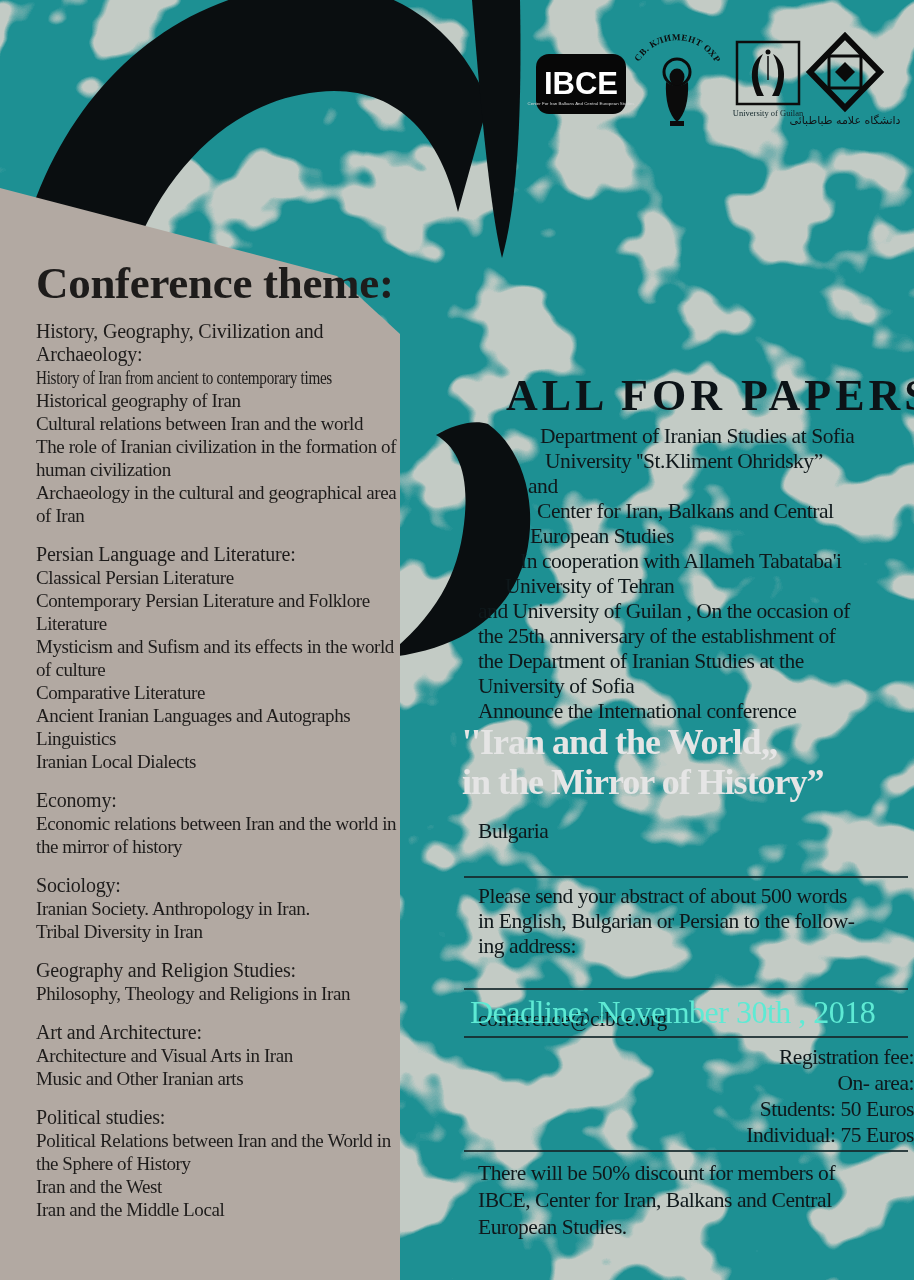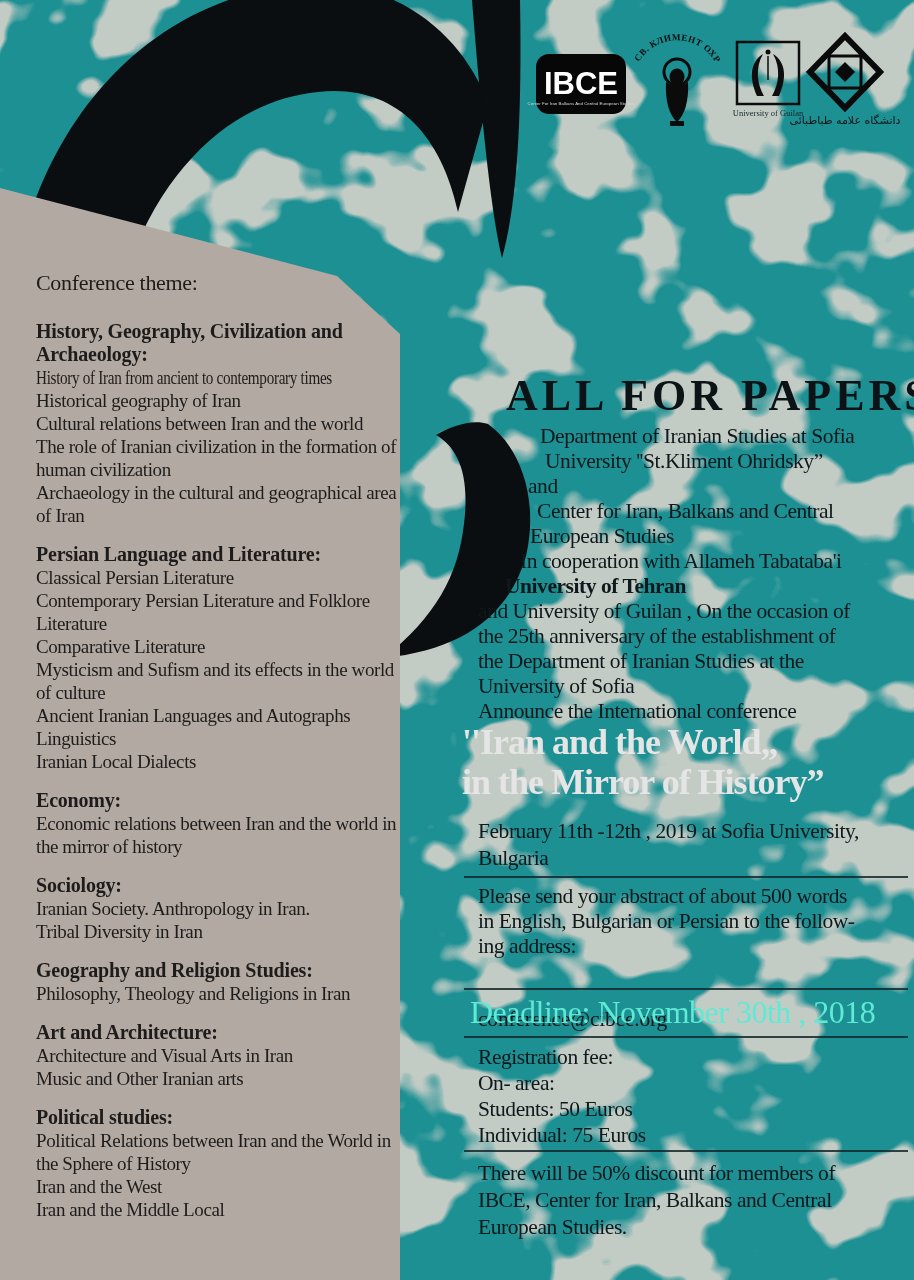--- a/index.html
+++ b/index.html
@@ -8,52 +8,52 @@
     font-family:"Liberation Serif","DejaVu Serif",serif;
   }
   .layer{position:absolute;left:0;top:0;width:914px;height:1280px;}
   
   .panel{
     position:absolute;left:0;top:0;width:400px;height:1280px;
     background:#b2a9a2;
     clip-path:polygon(0 188px,337px 276px,400px 334px,400px 1280px,0 1280px);
   }
   .theme{position:absolute;left:36px;top:264px;width:364px;color:#1e1c1b;}
-  .theme-heading{font-weight:normal;font-size:22px;line-height:38px;margin-bottom:18px;letter-spacing:-0.3px;}
+  .theme-heading{font-weight:bold;font-size:45px;line-height:38px;margin-bottom:18px;letter-spacing:-0.3px;}
   .theme-section{margin-bottom:16px;}
-  .section-title{font-weight:bold;font-size:20px;line-height:23px;letter-spacing:-0.2px;}
+  .section-title{font-weight:normal;font-size:20px;line-height:23px;letter-spacing:-0.2px;}
   .section-item{font-size:19px;line-height:23px;letter-spacing:-0.4px;}
   .section-item.condensed{display:inline-block;white-space:nowrap;transform:scaleX(0.8);transform-origin:0 50%;}
   
   .rcol{color:#0f181b;}
   .headline{
     position:absolute;left:506px;top:372px;
     font-weight:bold;font-size:44px;line-height:48px;letter-spacing:4px;color:#0c1317;white-space:nowrap;
   }
   .rtext{font-size:21.5px;line-height:25px;letter-spacing:-0.45px;color:#0f181b;}
   .intro{position:absolute;left:478px;top:424px;width:436px;}
   .intro div{white-space:nowrap;}
   .intro div:nth-child(1){padding-left:62px;}
   .intro div:nth-child(2){padding-left:67px;}
   .intro div:nth-child(3){padding-left:50px;}
   .intro div:nth-child(4){padding-left:59px;}
   .intro div:nth-child(5){padding-left:52px;}
   .intro div:nth-child(6){padding-left:42px;}
-  .intro div:nth-child(7){padding-left:27px;font-weight:bold;}
+  .intro div:nth-child(7){padding-left:27px;}
   .conf-title{position:absolute;left:462px;top:722px;width:452px;font-weight:bold;font-size:36px;line-height:40px;letter-spacing:-1px;color:#e5e5e5;white-space:nowrap;}
   .dates{position:absolute;left:478px;top:818px;width:436px;line-height:27px;}
   .sep{position:absolute;left:464px;width:444px;height:1.5px;background:#15282a;opacity:.85;}
   .sep1{top:876px;}
   .sep2{top:988px;}
   .sep3{top:1036px;}
   .sep4{top:1150px;}
   .abstract{position:absolute;left:478px;top:884px;width:436px;}
   .email{font-weight:normal;letter-spacing:-0.2px;margin-top:48px;}
   .deadline{position:absolute;left:470px;top:994px;font-size:32px;line-height:36px;letter-spacing:-0.5px;color:#5eead4;white-space:nowrap;}
-  .registration{position:absolute;left:478px;top:1044px;width:436px;line-height:26px;}
+  .registration{position:absolute;left:478px;top:1044px;width:436px;line-height:26px;text-align:right;}
   .discount{position:absolute;left:478px;top:1160px;width:436px;line-height:27px;}
   svg text{font-family:"Liberation Serif","DejaVu Serif",serif;}
   svg .sans{font-family:"Liberation Sans","DejaVu Sans",sans-serif;}
   svg .fa{font-family:"DejaVu Sans",sans-serif;}
 </style>
 </head>
 <body>
 
 <div class="poster">
 
@@ -79,22 +79,22 @@
   <div class="panel"></div>
 
   <div class="theme">
     <div class="theme-heading">Conference theme:</div>
     <div>
         <div class="theme-section"><div class="section-title">History, Geography, Civilization and Archaeology:</div><div class="section-item condensed">History of Iran from ancient to contemporary times</div><div class="section-item">Historical geography of Iran</div><div class="section-item">Cultural relations between Iran and the world</div><div class="section-item">The role of Iranian civilization in the formation of human civilization</div><div class="section-item">Archaeology in the cultural and geographical area of Iran</div></div>
         <div class="theme-section">
           <div class="section-title">Persian Language and Literature:</div>
           <div class="section-item">Classical Persian Literature</div>
           <div class="section-item">Contemporary Persian Literature and Folklore Literature</div>
+          <div class="section-item">Mysticism and Sufism and its effects in the world of culture</div>
           <div class="section-item">Comparative Literature</div>
-          <div class="section-item">Mysticism and Sufism and its effects in the world of culture</div>
           <div class="section-item">Ancient Iranian Languages and Autographs</div>
           <div class="section-item">Linguistics</div>
           <div class="section-item">Iranian Local Dialects</div>
         </div>
         <div class="theme-section">
           <div class="section-title">Economy:</div>
           <div class="section-item">Economic relations between Iran and the world in the mirror of history</div>
         </div>
         <div class="theme-section">
           <div class="section-title">Sociology:</div>
@@ -169,21 +169,20 @@
       <div>University of Sofia</div>
       <div>Announce the International conference</div>
     </div>
 
   <div class="conf-title">
     <div>''Iran and the World„</div>
     <div>in the Mirror of History”</div>
   </div>
 
   <div class="dates rtext">
-      <div>February 11th -12th , 2019 at Sofia University,</div>
       <div>Bulgaria</div>
     </div>
 
   <div class="sep sep1"></div>
 
   <div class="abstract rtext">
     <div>
         <div>Please send your abstract of about 500 words</div>
         <div>in English, Bulgarian or Persian to the follow-</div>
         <div>ing address:</div>

